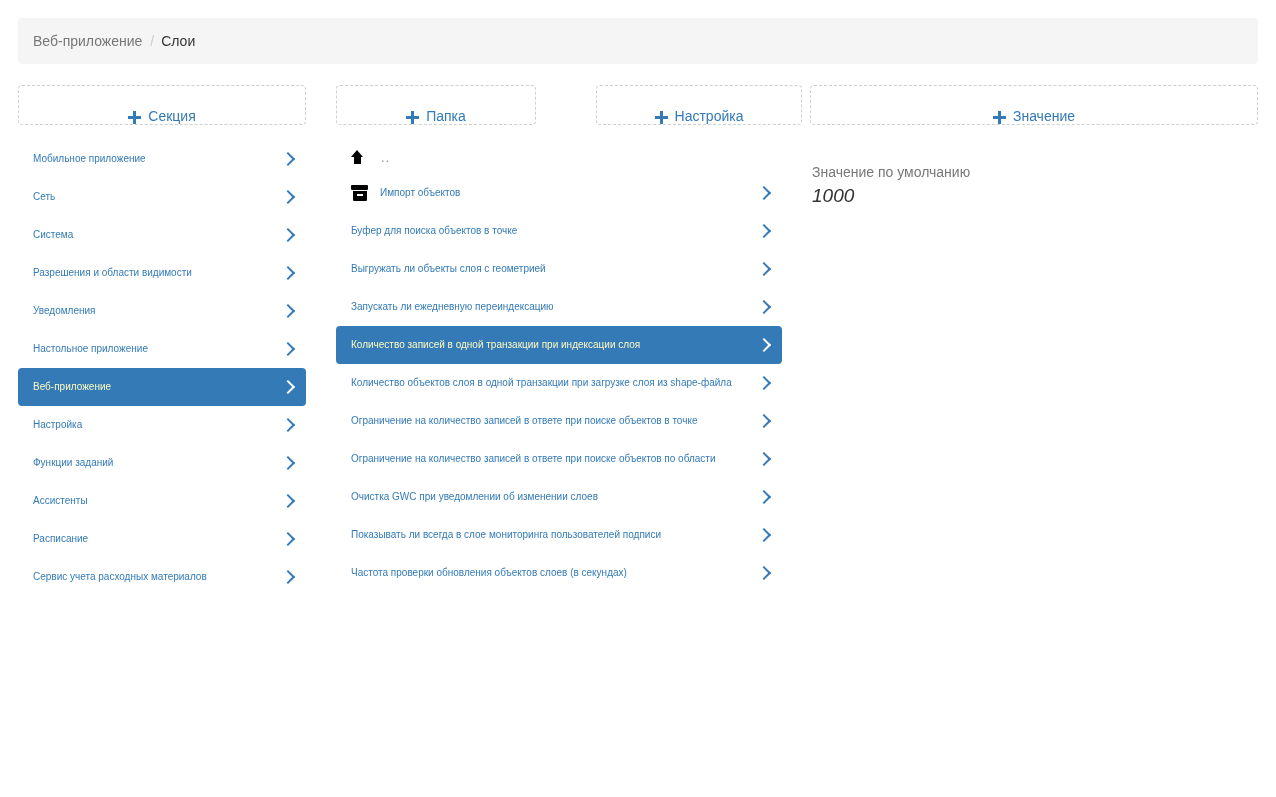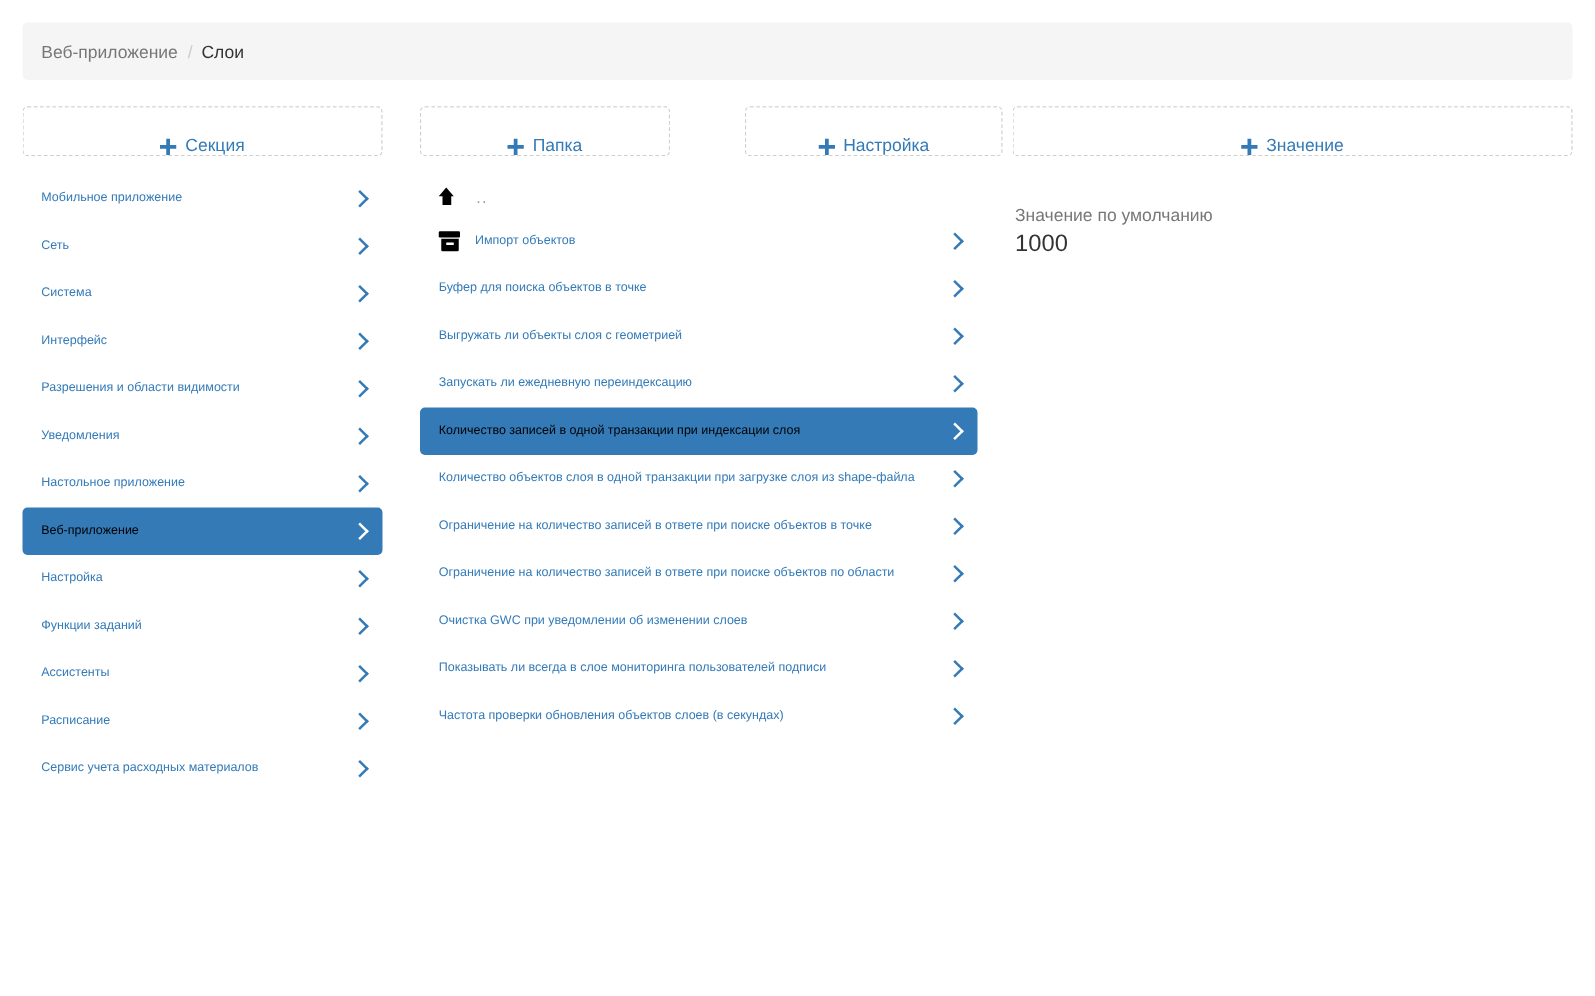--- a/index.html
+++ b/index.html
@@ -129,21 +129,21 @@
     padding: 9px 12px 9px 15px;
     border-radius: 4px;
     color: #337ab7;
     cursor: pointer;
     line-height: 20px;
     font-size: 10px;
     text-decoration: none;
   }
   .list-row.selected {
     background: #337ab7;
-    color: #000000;
+    color: #fef9c3;
   }
   .row-label {
     flex: 1 1 auto;
     padding-right: 10px;
   }
   .row-label-wrap {
     display: flex;
     align-items: flex-start;
     flex: 1 1 auto;
     padding-right: 10px;
@@ -260,20 +260,21 @@
   .value-caption {
     color: #777777;
     font-size: 14px;
     line-height: 20px;
   }
   .value-number {
     color: #333333;
     font-size: 19px;
     line-height: 26px;
     margin-top: 1px;
+    font-style: italic;
   }
 </style>
 </head>
 <body>
 
 <div class="page">
 
   <nav class="breadcrumb">
     <a class="crumb-link">Веб-приложение</a>
     <span class="crumb-sep">/</span>
@@ -315,24 +316,20 @@
       </div>
       <div class="list-row">
         <span class="row-label">Сеть</span>
         <span class="chev"></span>
       </div>
       <div class="list-row">
         <span class="row-label">Система</span>
         <span class="chev"></span>
       </div>
       <div class="list-row">
-        <span class="row-label">Интерфейс</span>
-        <span class="chev"></span>
-      </div>
-      <div class="list-row">
         <span class="row-label">Разрешения и области видимости</span>
         <span class="chev"></span>
       </div>
       <div class="list-row">
         <span class="row-label">Уведомления</span>
         <span class="chev"></span>
       </div>
       <div class="list-row">
         <span class="row-label">Настольное приложение</span>
         <span class="chev"></span>

